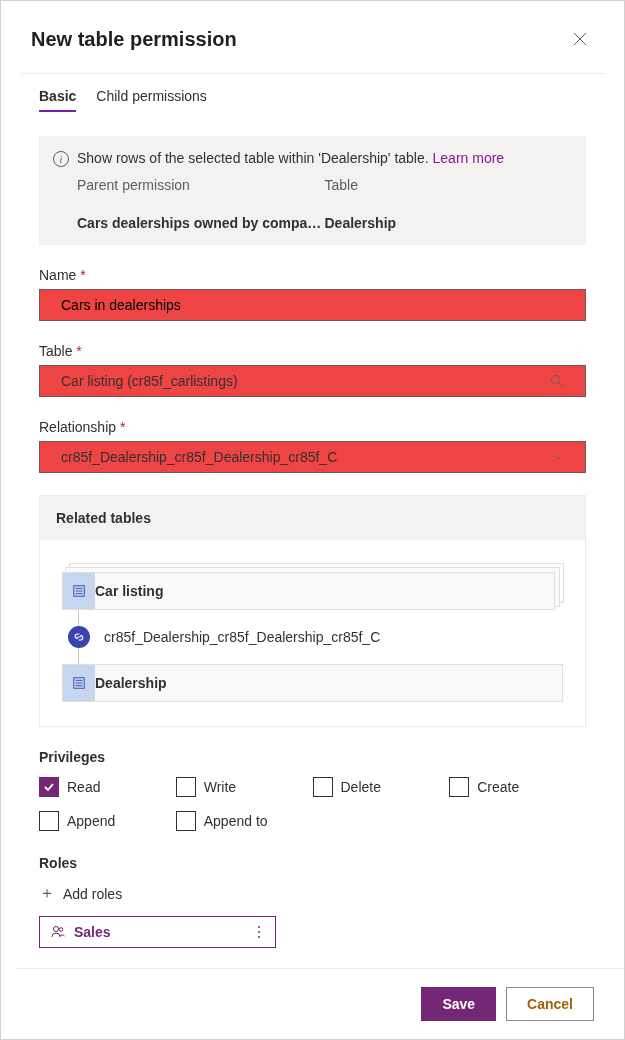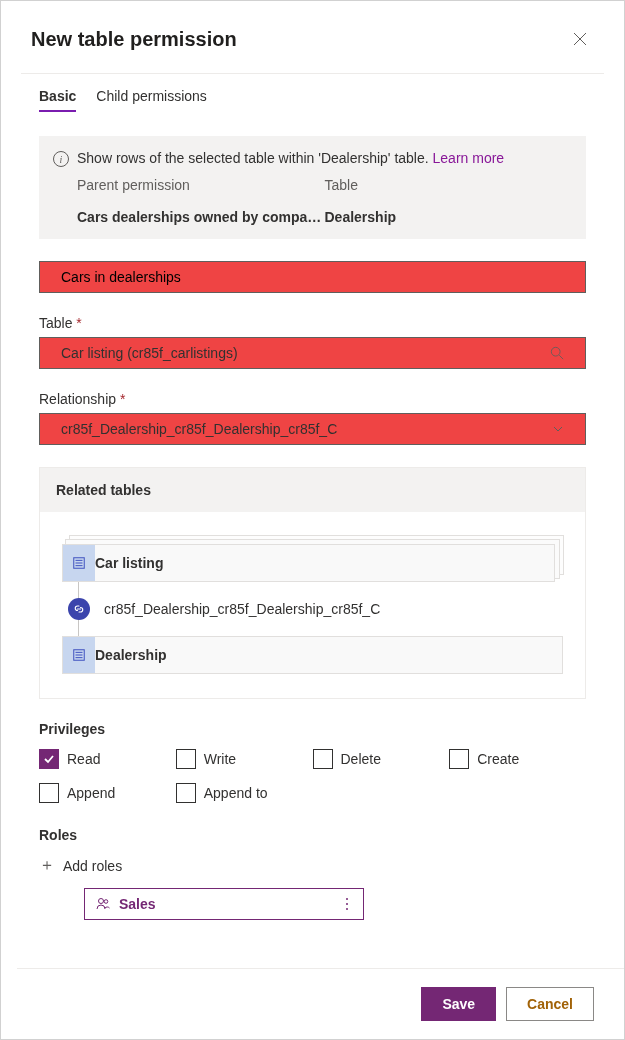--- a/index.html
+++ b/index.html
@@ -104,21 +104,21 @@
     .learn-more {
       color: #881798;
       text-decoration: none;
       cursor: pointer;
     }
     .info-grid {
       margin-top: 10px;
       margin-left: 24px;
       display: grid;
       grid-template-columns: 1fr 1fr;
-      row-gap: 16px;
+      row-gap: 22px;
     }
     .info-grid-label {
       font-size: 14px;
       color: #605e5c;
     }
     .info-grid-value {
       font-size: 14px;
       font-weight: 600;
       color: #323130;
       overflow: hidden;
@@ -277,23 +277,22 @@
       text-align: center;
     }
     .role-chip {
       border: 1px solid #742774;
       color: #742774;
       padding: 7px 10px;
       display: flex;
       align-items: center;
       justify-content: space-between;
       gap: 10px;
-      width: 280px;
-      cursor: pointer;
-      margin-left: 45px;
+      width: 237px;
+      cursor: pointer;
     }
     .role-chip-left {
       display: flex;
       align-items: center;
       gap: 8px;
     }
     .role-label {
       font-weight: 600;
     }
     .role-more {
@@ -361,20 +360,21 @@
       </div>
       <div class="info-grid">
         <div class="info-grid-label">Parent permission</div>
         <div class="info-grid-label">Table</div>
         <div class="info-grid-value">Cars dealerships owned by compa…</div>
         <div class="info-grid-value">Dealership</div>
       </div>
     </div>
 
     <div class="field">
+      <label class="field-label"><span>Name</span> <span class="req">*</span></label>
       <input class="text-input" type="text" value="Cars in dealerships" style="">
     </div>
 
     <div class="field">
       <label class="field-label"><span>Table</span> <span class="req">*</span></label>
       <div class="select-input">
         <span>Car listing (cr85f_carlistings)</span>
         <svg class="search-icon" width="14" height="14" viewBox="0 0 16 16">
             <circle cx="6.5" cy="6.5" r="5" stroke="currentColor" stroke-width="1" fill="none"></circle>
             <line x1="10.5" y1="10.5" x2="15" y2="15" stroke="currentColor" stroke-width="1"></line>

